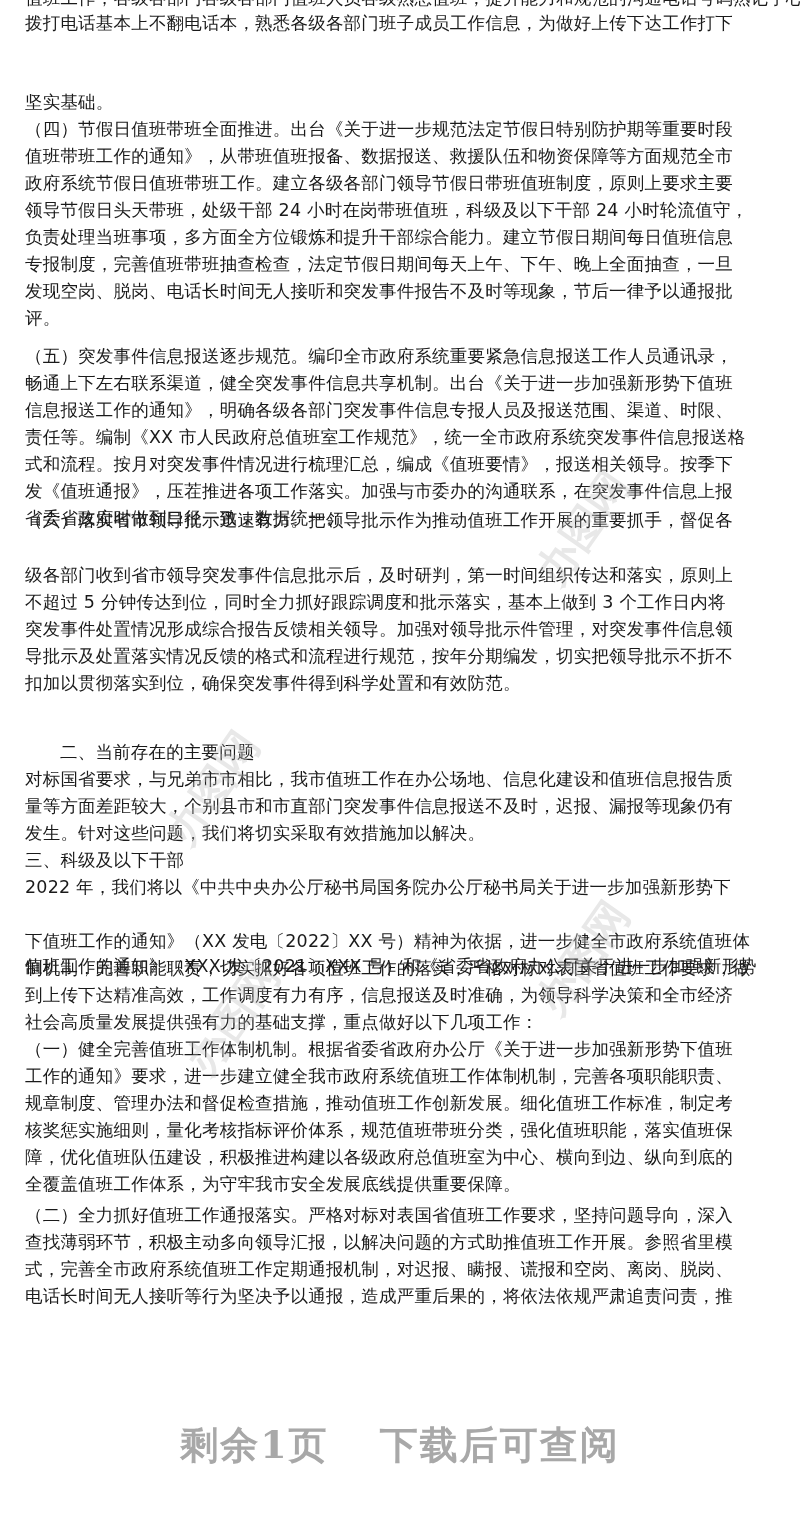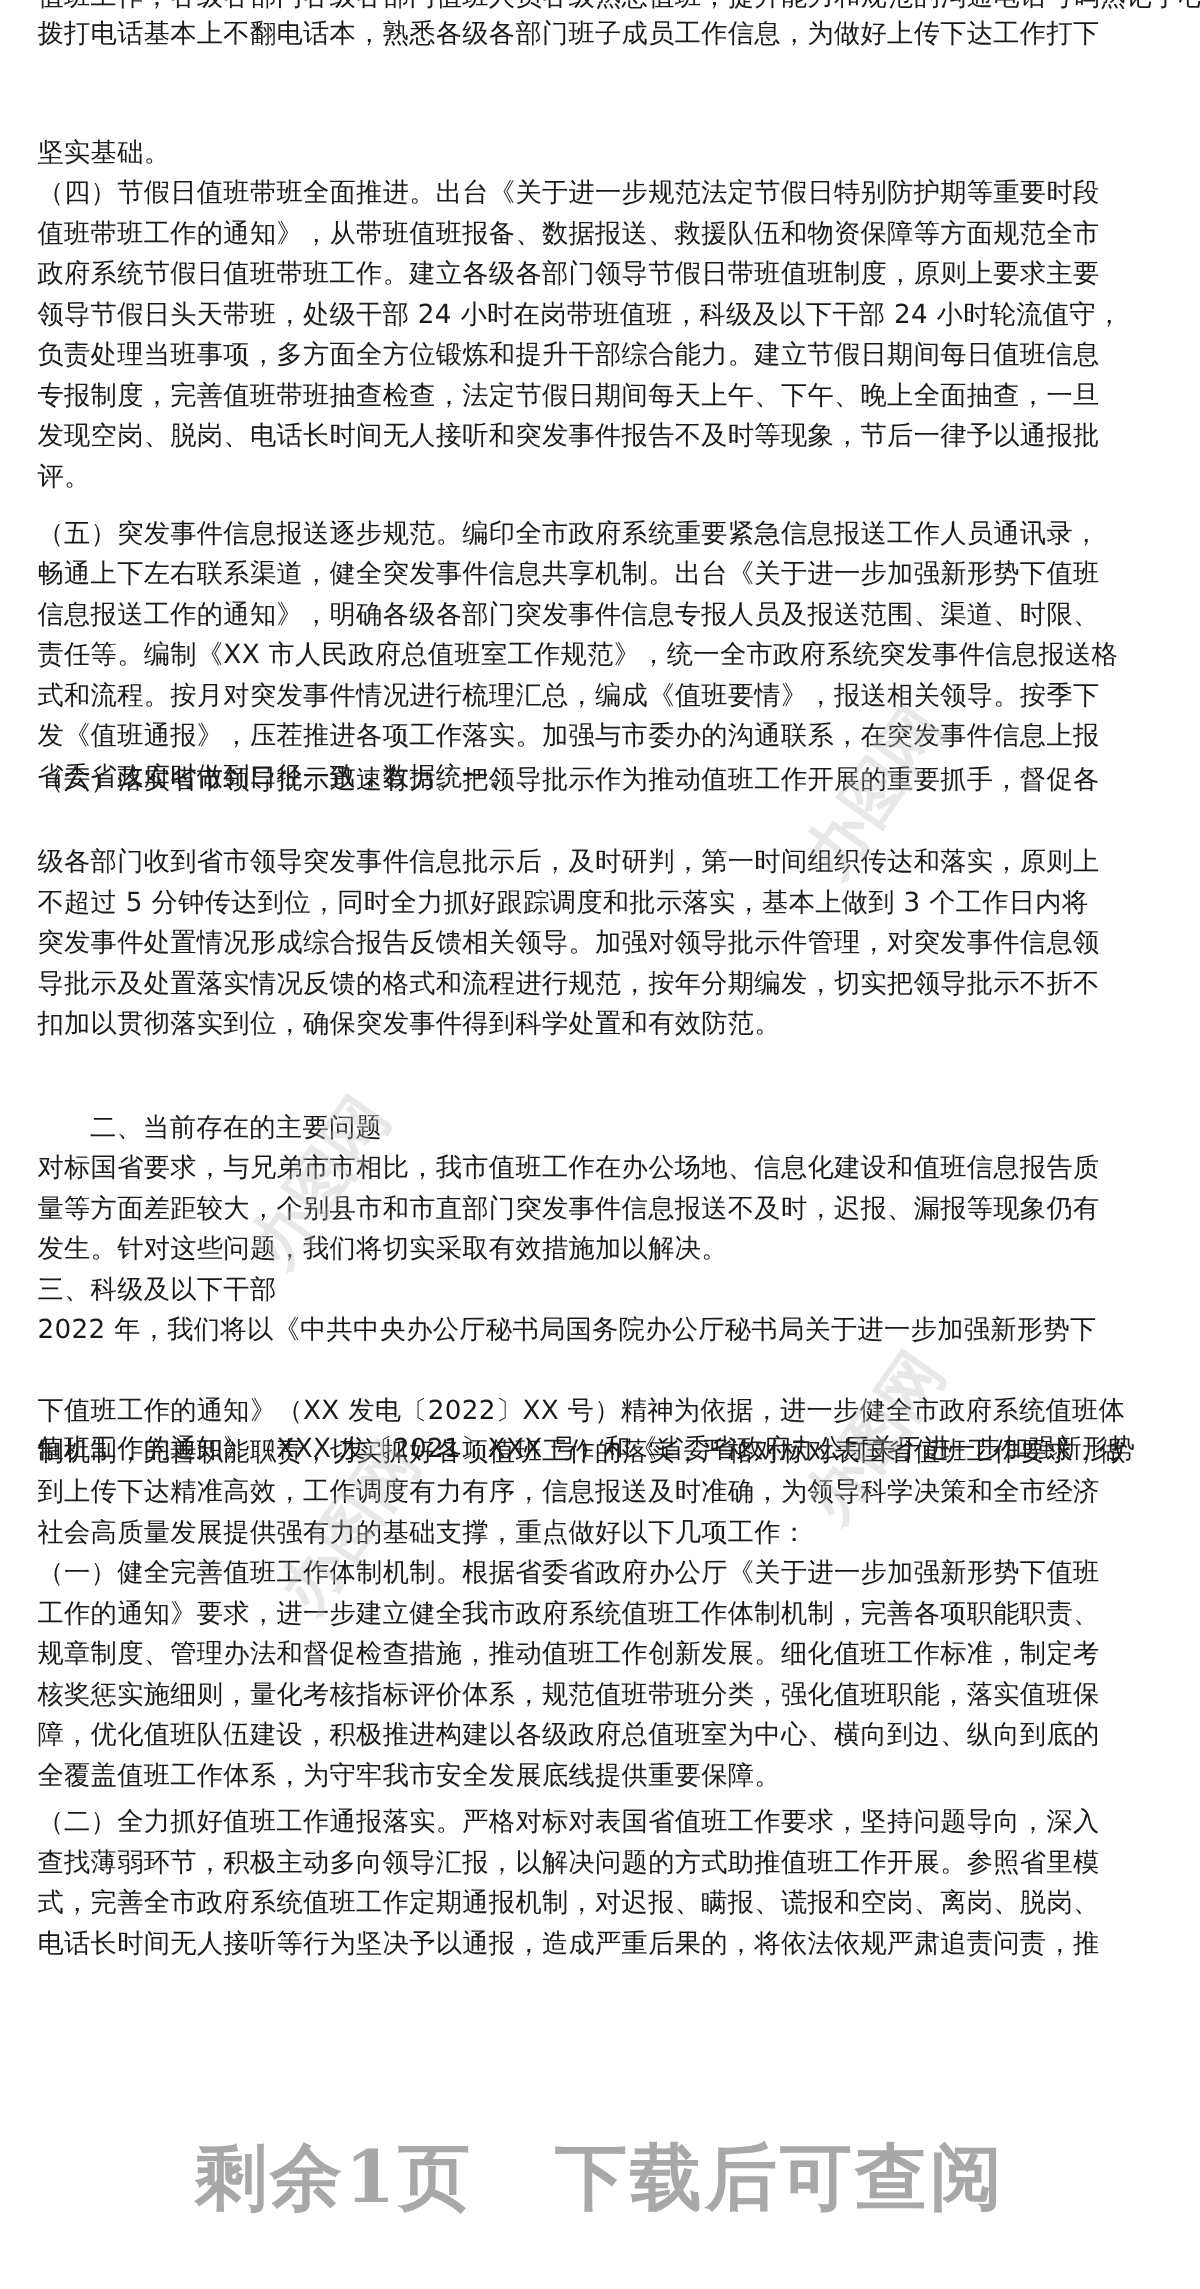--- a/index.html
+++ b/index.html
@@ -9,21 +9,21 @@
       color: #1a1a1a;
     }
     .page { position: absolute; left: 0; top: 0; width: 800px; height: 1174px; }
     .line {
       position: absolute; left: 25px; width: 752px;
       font-size: 17.5px; line-height: 25px; white-space: nowrap;
       letter-spacing: 0.2px;
     }
     .footer {
       position: absolute; left: 0; width: 800px; top: 1420px; height: 60px;
-      text-align: center; font-size: 48px; font-weight: bold;
+      text-align: center; font-size: 38px; font-weight: bold;
       color: #a8a8a8; font-family: "DejaVu Serif", "Liberation Serif", serif;
       letter-spacing: 2px;
     }
     .footer span { margin: 0 18px; }
     .watermark {
       position: absolute; color: rgba(190,190,190,0.35); font-size: 42px;
       transform: rotate(-55deg); pointer-events: none; font-weight: bold;
     }
   </style>
 </head>

